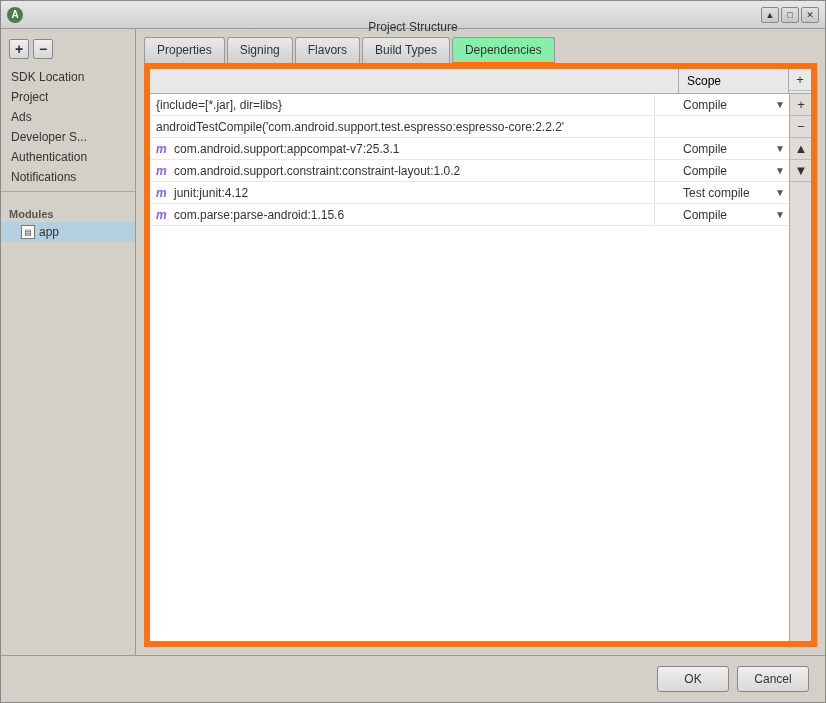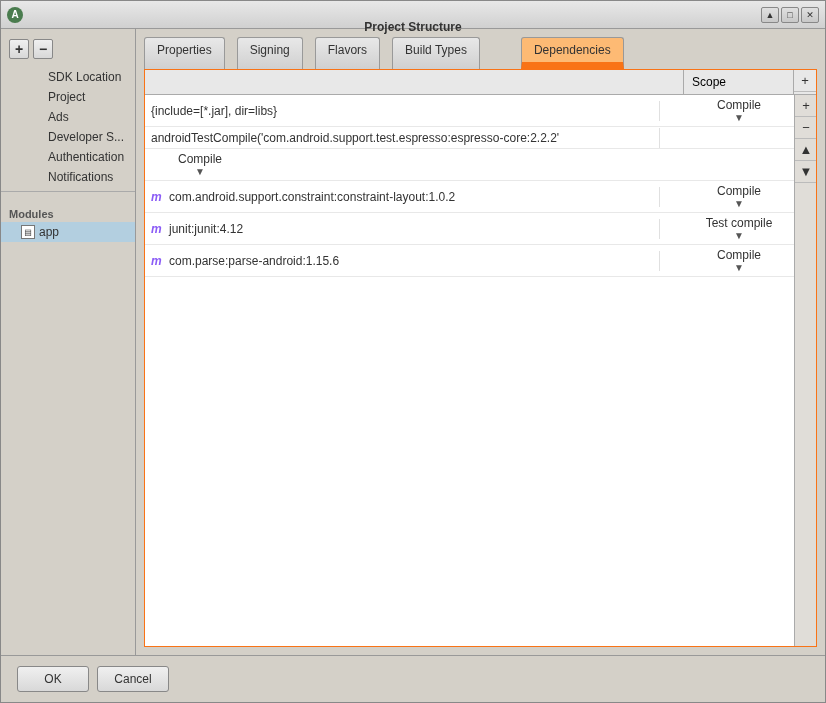--- a/index.html
+++ b/index.html
@@ -44,21 +44,21 @@
       border-radius: 50%;
       display: flex;
       align-items: center;
       justify-content: center;
       font-size: 10px;
       color: white;
       font-weight: bold;
     }
     .title-text {
       font-size: 12px;
-      font-weight: bold;
+      font-weight: normal;
       color: #333;
       position: absolute;
       left: 50%;
       transform: translateX(-50%);
       margin-top: 24px;
     }
     .title-bar-buttons {
       display: flex;
       gap: 2px;
     }
@@ -106,21 +106,20 @@
       font-size: 14px;
       font-weight: bold;
       color: #333;
       line-height: 1;
     }
     .sidebar-item {
       padding: 3px 10px;
       cursor: pointer;
       color: #333;
       font-size: 12px;
-      margin-left: 37px;
     }
     .sidebar-section-title {
       padding: 16px 8px 2px;
       color: #555;
       font-size: 11px;
       font-weight: bold;
       border-top: 1px solid #aaa;
       margin-top: 4px;
     }
     .sidebar-module-item {
@@ -144,45 +143,44 @@
       font-size: 8px;
     }
     .main-content {
       flex: 1;
       display: flex;
       flex-direction: column;
       padding: 8px;
     }
     .tabs {
       display: flex;
-      gap: 10px;
+      gap: 0;
       margin-bottom: 0;
     }
     .tab {
       padding: 5px 12px;
       background: linear-gradient(to bottom, #e8e8e8, #d0d0d0);
       border: 1px solid #999;
       border-bottom: none;
       cursor: pointer;
       font-size: 12px;
       color: #333;
       border-radius: 3px 3px 0 0;
       margin-right: 2px;
     }
     .tab.active {
-      background: #fdba74;
-      border-bottom: 7px solid #f97316;
+      background: #86efac;
+      border-bottom: 1px solid #f97316;
       z-index: 1;
       position: relative;
-      margin-left: 29px;
     }
     .tab-content {
       flex: 1;
       background: #f0f0f0;
-      border: 1px solid #f97316;
+      border: 6px solid #f97316;
       display: flex;
       flex-direction: column;
       overflow: hidden;
     }
     .dep-list {
       flex: 1;
       overflow-y: auto;
       background: white;
     }
     .dep-row {
@@ -209,34 +207,33 @@
       margin-right: 4px;
     }
     .dep-scope {
       width: 110px;
       padding: 3px 4px;
       display: flex;
       align-items: center;
       justify-content: space-between;
       font-size: 12px;
       color: #333;
-      flex-direction: column;
     }
     .dep-scope-text {
       flex: 1;
     }
     .scope-arrow {
       font-size: 10px;
       color: #555;
       cursor: pointer;
     }
     .bottom-bar {
       padding: 10px 16px;
       display: flex;
-      justify-content: flex-start;
+      justify-content: flex-end;
       gap: 8px;
       background: #d4d0c8;
       border-top: 1px solid #999;
     }
     .bottom-btn {
       min-width: 72px;
       padding: 5px 14px;
       background: linear-gradient(to bottom, #f0f0f0, #d8d8d8);
       border: 1px solid #888;
       border-radius: 3px;
@@ -343,20 +340,24 @@
             <div class="dep-row">
               <div class="dep-name">
                 <span>androidTestCompile('com.android.support.test.espresso:espresso-core:2.2.2'</span>
               </div>
               <div class="dep-scope">
                 <span class="dep-scope-text"></span>
               </div>
             </div>
 
             <div class="dep-row">
+              <div class="dep-name">
+                <span class="dep-icon">m</span>
+                <span>com.android.support:appcompat-v7:25.3.1</span>
+              </div>
               <div class="dep-scope">
                 <span class="dep-scope-text">Compile</span>
                 <span class="scope-arrow">▼</span>
               </div>
             </div>
 
             <div class="dep-row">
               <div class="dep-name">
                 <span class="dep-icon">m</span>
                 <span>com.android.support.constraint:constraint-layout:1.0.2</span>

